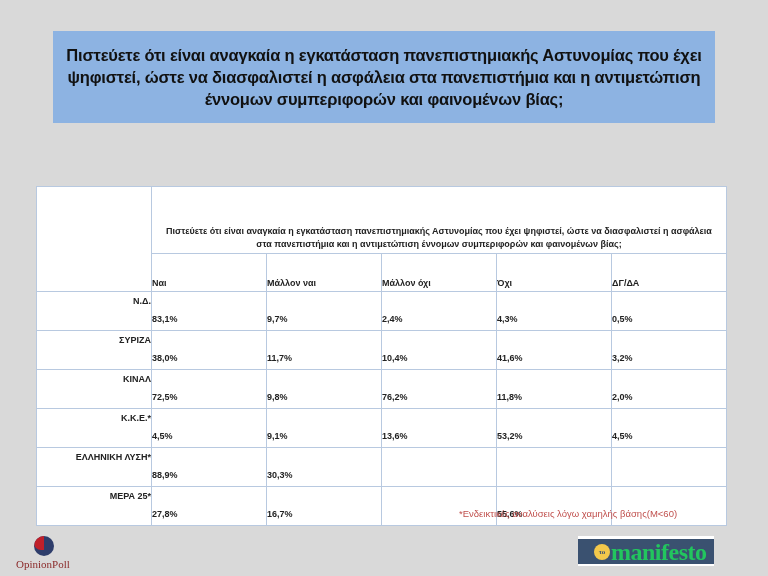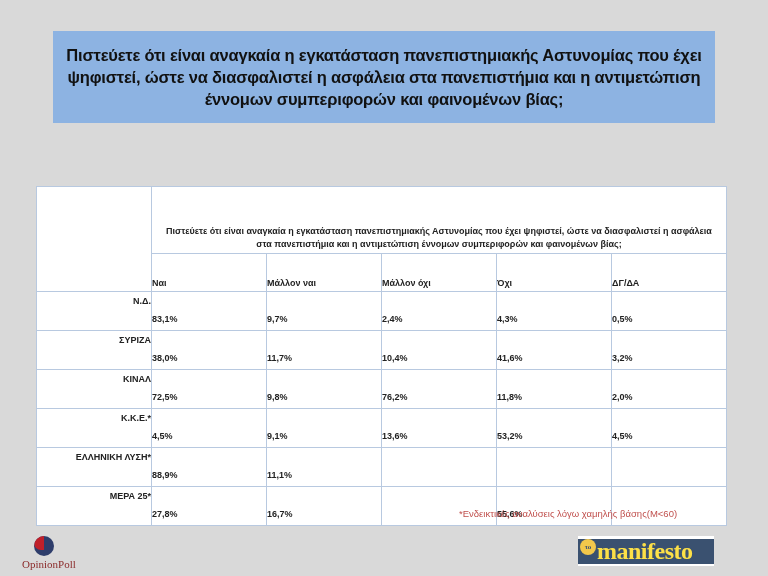--- a/index.html
+++ b/index.html
@@ -66,36 +66,36 @@
   }
   .op-circle {
     position:absolute; left:22px; top:2px; width:20px; height:20px; border-radius:50%;
     background:#2e3d6b; overflow:hidden;
   }
   .op-circle::before {
     content:""; position:absolute; left:0; top:0; width:10px; height:14px;
     background:#c0202a; border-radius:10px 0 0 10px;
   }
   .op-text {
-    position:absolute; left:10px; top:24px; font-size:11px;
+    position:absolute; left:4px; top:24px; font-size:11px;
     font-family:"Liberation Serif", serif; color:#8b2a2a;
   }
   .manifesto {
     position:absolute; left:578px; top:536px; width:136px; height:30px;
     background:#3a5170; border-top:3px solid #fff; border-bottom:2px solid #fff;
     box-sizing:border-box;
-    display:flex; align-items:flex-start; padding-left:2px;
+    display:flex; align-items:center; padding-left:16px;
   }
   .mf-circle {
     width:16px; height:16px; border-radius:50%; background:#f3c84b;
     font-size:7px; color:#3a5170; display:flex; align-items:center; justify-content:center;
     font-family:"Liberation Serif", serif; font-weight:bold; margin-right:1px;
   }
   .mf-text {
-    font-family:"Liberation Serif", serif; font-weight:bold; color:#fde047;
+    font-family:"Liberation Serif", serif; font-weight:bold; color:#22c55e;
     font-size:24px; letter-spacing:-0.5px; line-height:24px;
   }
 </style>
 </head>
 <body>
 
 <div class="title-box">
   <span>Πιστεύετε ότι είναι αναγκαία η εγκατάσταση πανεπιστημιακής Αστυνομίας που έχει ψηφιστεί, ώστε να διασφαλιστεί η ασφάλεια στα πανεπιστήμια και η αντιμετώπιση έννομων συμπεριφορών και φαινομένων βίας;</span>
 </div>
 
@@ -148,21 +148,21 @@
     <td class="party-cell">Κ.Κ.Ε.*</td>
     <td class="val-cell">4,5%</td>
     <td class="val-cell">9,1%</td>
     <td class="val-cell">13,6%</td>
     <td class="val-cell">53,2%</td>
     <td class="val-cell">4,5%</td>
   </tr>
   <tr class="row">
     <td class="party-cell">ΕΛΛΗΝΙΚΗ ΛΥΣΗ*</td>
     <td class="val-cell">88,9%</td>
-    <td class="val-cell">11,1%</td>
+    <td class="val-cell">30,3%</td>
     <td class="val-cell"></td>
     <td class="val-cell"></td>
     <td class="val-cell"></td>
   </tr>
   <tr class="row">
     <td class="party-cell">ΜΕΡΑ 25*</td>
     <td class="val-cell">27,8%</td>
     <td class="val-cell">16,7%</td>
     <td class="val-cell"></td>
     <td class="val-cell">55,6%</td>

